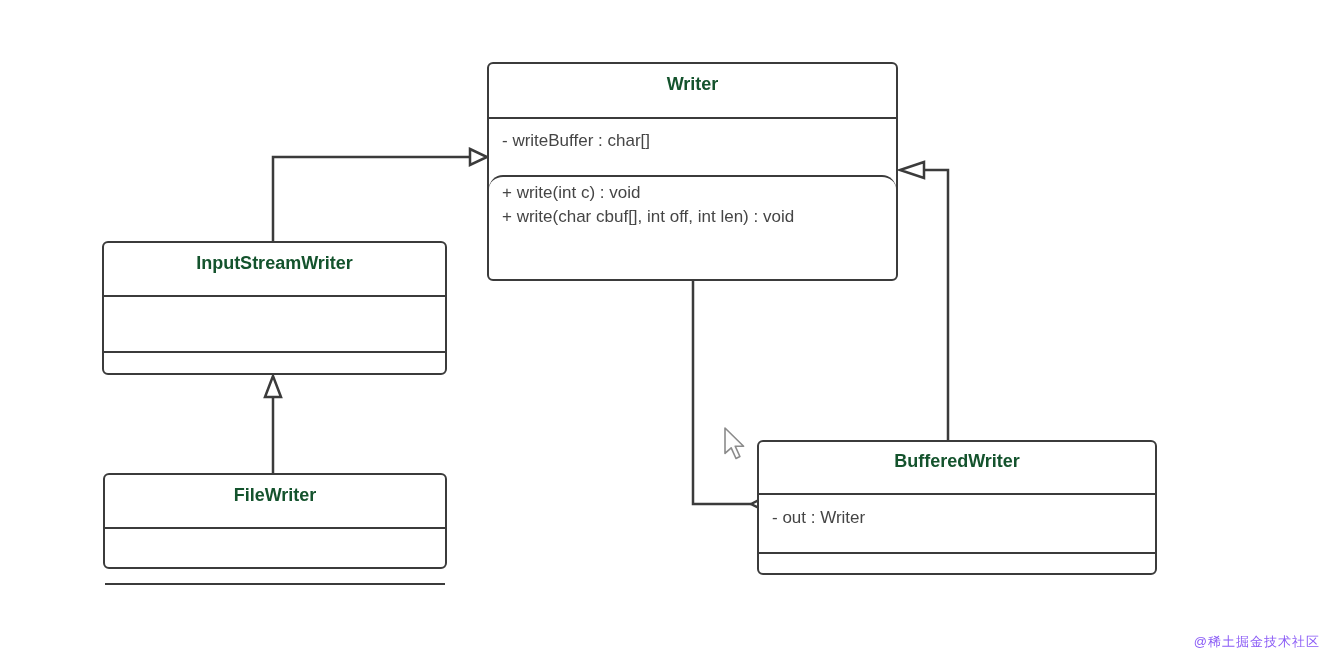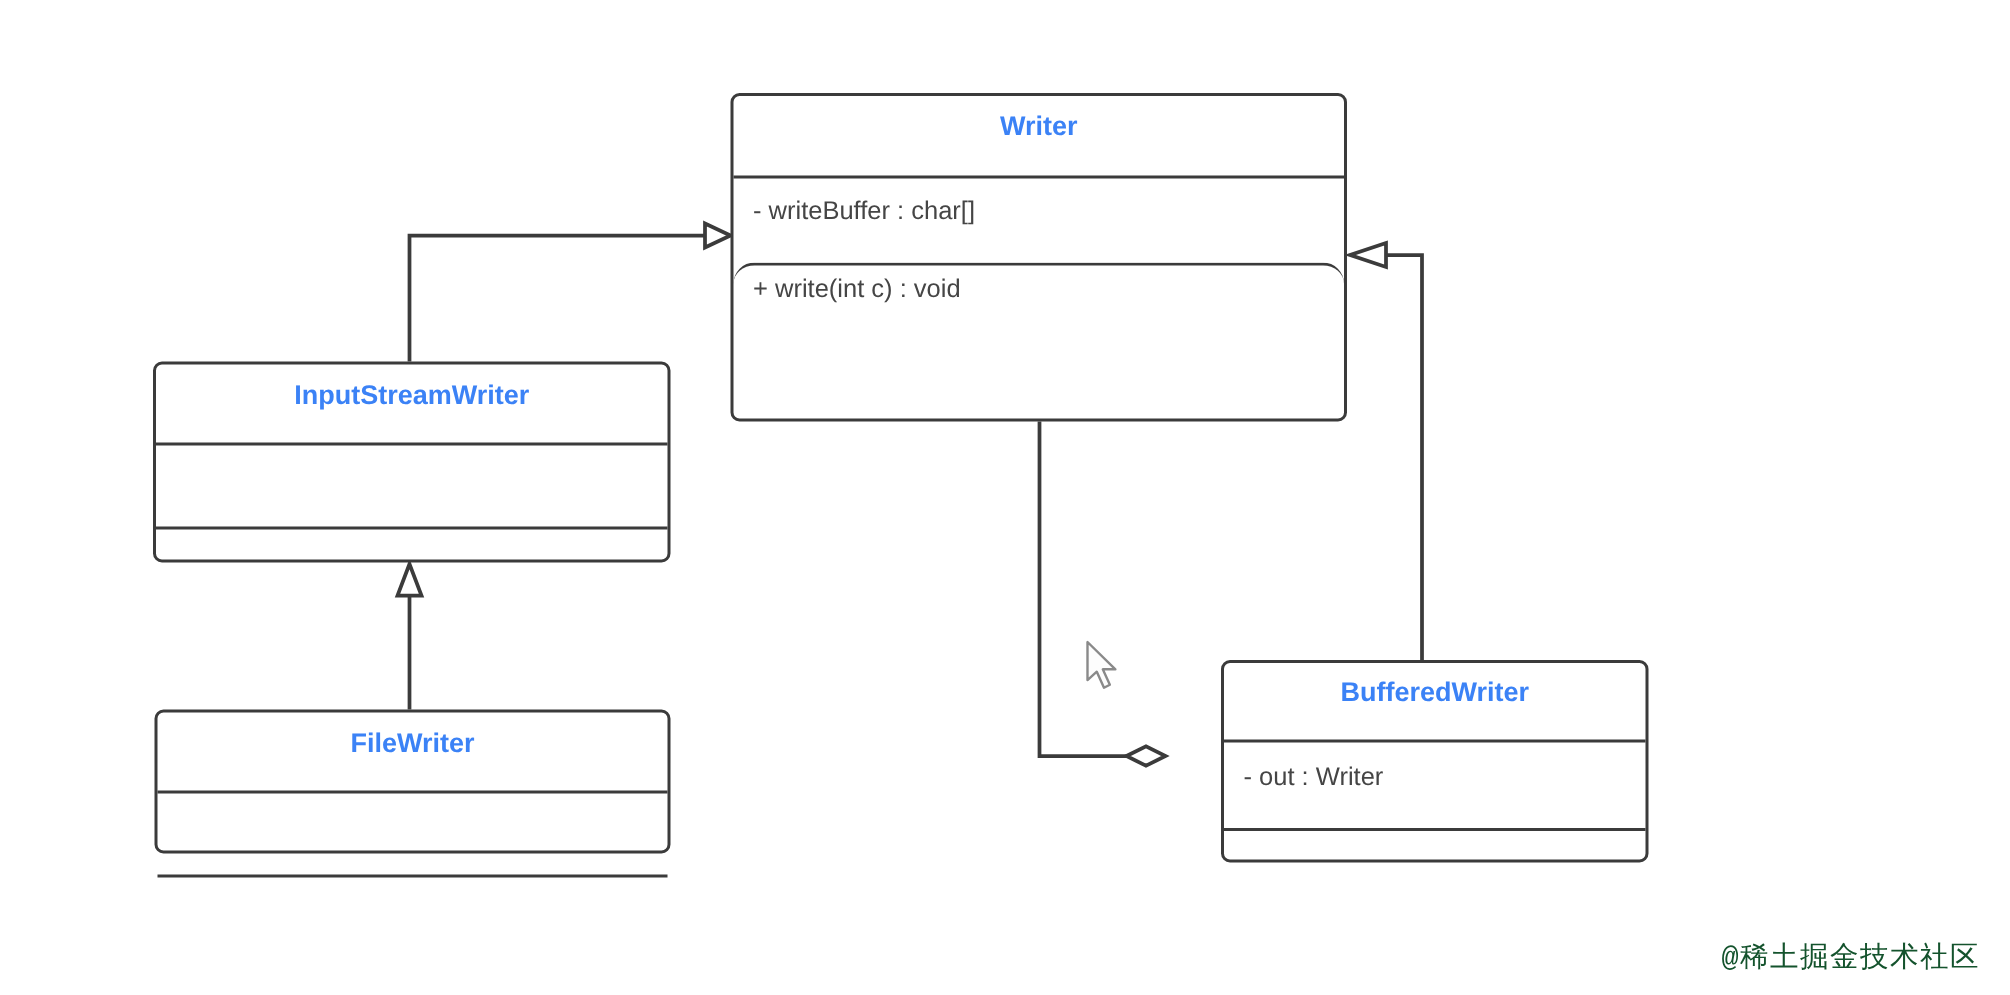--- a/index.html
+++ b/index.html
@@ -17,21 +17,21 @@
     border-radius:6px;
     box-sizing:border-box;
     color:#454545;
     display:flex;
     flex-direction:column;
   }
   .uml-title{
     display:flex;align-items:center;justify-content:center;
     font-weight:bold;
     font-size:18px;
-    color:#3b82f6;
+    color:#14532d;
     flex:0 0 auto;
   }
   .uml-compartment{
     border-top:2px solid #3b3b3b;
     flex:0 0 auto;
     box-sizing:border-box;
     margin-top:12px;
   }
   .uml-attrs{
     display:flex;flex-direction:column;justify-content:center;
@@ -52,24 +52,23 @@
     white-space:nowrap;
   }
   #connector-layer{
     position:absolute;left:0;top:0;width:1340px;height:663px;
     pointer-events:none;
   }
   #watermark{
     position:absolute;
     right:20px;
     bottom:12px;
-    font-size:19px;
-    color:#14532d;
+    font-size:13px;
+    color:#8b5cf6;
     letter-spacing:1px;
-    font-family:Liberation Mono, monospace;
   }
 </style>
 </head>
 <body>
 
 <div id="canvas">
 
   <svg id="connector-layer" viewBox="0 0 1340 663" xmlns="http://www.w3.org/2000/svg">
 
     <g>
@@ -95,36 +94,37 @@
     <polygon points="725,428 725,453.4 731.2,447.8 736,458.5 739.9,456.5 735.2,446.2 743.6,446.2" fill="#fdfdfd" stroke="#8a8a8a" stroke-width="1.6" stroke-linejoin="round"></polygon>
   </svg>
 
   <div class="uml-class" style="left:487px;top:62px;width:411px;height:219px;">
     <div class="uml-title" style="height:41px;">Writer</div>
     <div class="uml-compartment uml-attrs" style="height:46px;">
       <div class="attr-row">- writeBuffer : char[]</div>
     </div>
     <div class="uml-compartment uml-methods" style="flex:1 1 auto;">
       <div class="member-row">+ write(int c) : void</div>
+      <div class="member-row">+ write(char cbuf[], int off, int len) : void</div>
     </div>
   </div>
 
   <div class="uml-class" style="left:102px;top:241px;width:345px;height:134px;">
     <div class="uml-title" style="height:40px;">InputStreamWriter</div>
     <div class="uml-compartment" style="height:44px;"></div>
     <div class="uml-compartment" style="flex:1 1 auto;"></div>
   </div>
 
   <div class="uml-class" style="left:103px;top:473px;width:344px;height:96px;">
     <div class="uml-title" style="height:40px;">FileWriter</div>
     <div class="uml-compartment" style="height:44px;"></div>
     <div class="uml-compartment" style="flex:1 1 auto;"></div>
   </div>
 
-  <div class="uml-class" style="left:814px;top:440px;width:285px;height:135px;">
+  <div class="uml-class" style="left:757px;top:440px;width:400px;height:135px;">
     <div class="uml-title" style="height:39px;">BufferedWriter</div>
     <div class="uml-compartment uml-attrs" style="height:47px;">
       <div class="attr-row">- out : Writer</div>
     </div>
     <div class="uml-compartment" style="flex:1 1 auto;"></div>
   </div>
 
   <div id="watermark">@稀土掘金技术社区</div>
 
 </div>

